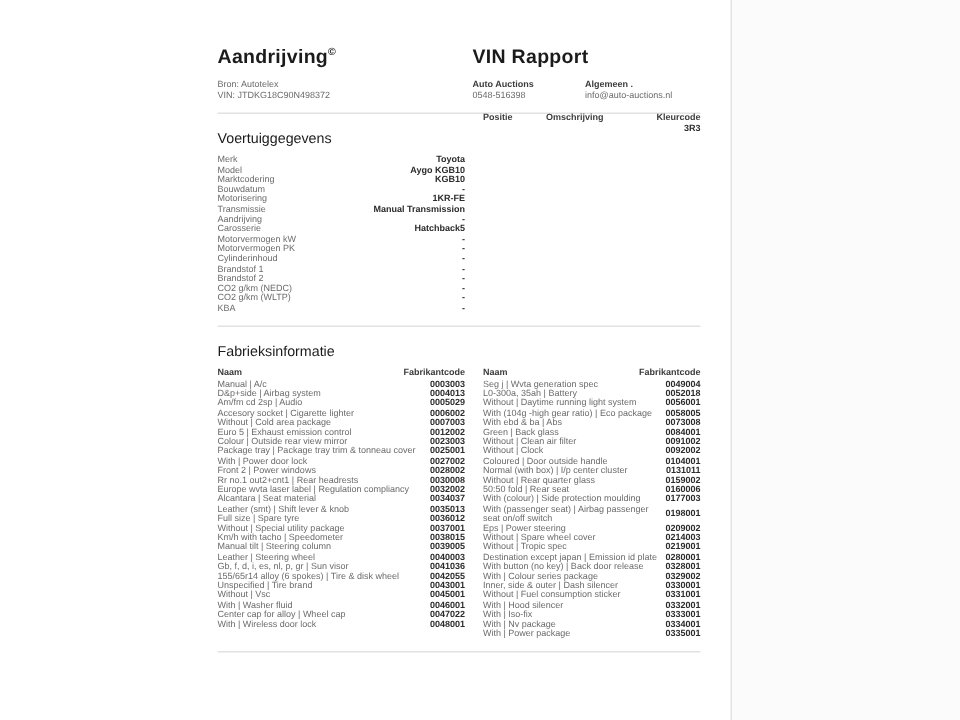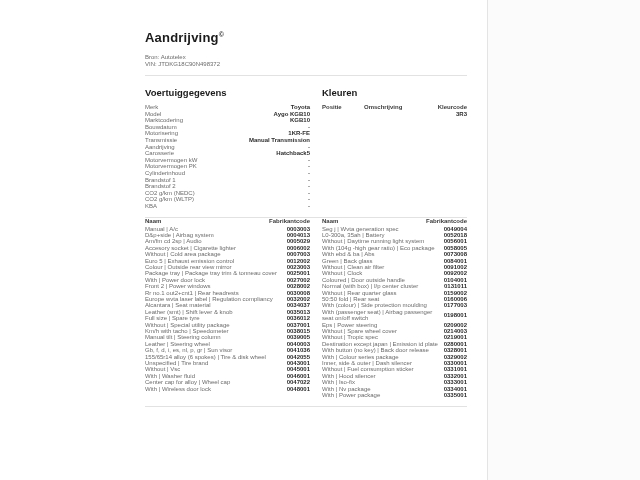--- a/index.html
+++ b/index.html
@@ -20,21 +20,21 @@
   .hdr-right { flex:1; }
   h1 { font-size:13px; font-weight:bold; color:#1b1b1b; margin:0 0 9px 0; letter-spacing:.2px; }
   h1 sup { font-size:7px; }
   .meta { font-size:6px; color:#6b6b6b; line-height:7px; }
   .meta .b { font-weight:bold; color:#3c3c3c; }
   .meta-cols { display:flex; }
   .meta-cols > div:first-child { width:75px; }
 
   hr { border:none; border-top:1px solid #e2e2e2; margin:7px 0 0 0; }
 
-  h2 { font-size:9.5px; font-weight:bold; color:#1b1b1b; margin:11px 0 6px 0; }
+  h2 { font-size:9.5px; font-weight:normal; color:#1b1b1b; margin:11px 0 6px 0; }
 
   
   .two-col { display:flex; align-items:flex-start; }
   .col-a { width:165px; margin-right:12px; }
   .col-b { flex:1; }
 
   
   .vrow { display:flex; justify-content:space-between; font-size:6px; line-height:6.6px; color:#6b6b6b; }
   .vrow .val { font-weight:bold; color:#2c2c2c; text-align:right; white-space:nowrap; margin-left:4px; }
 
@@ -63,20 +63,33 @@
   <div class="report">
 
     <div class="hdr">
       <div class="hdr-left">
         <h1><span>Aandrijving</span><sup>©</sup></h1>
         <div class="meta">
           <div>Bron: Autotelex</div>
           <div>VIN: JTDKG18C90N498372</div>
         </div>
       </div>
+      <div class="hdr-right">
+        <h1>VIN Rapport</h1>
+        <div class="meta meta-cols">
+          <div>
+            <div class="b">Auto Auctions</div>
+            <div>0548-516398</div>
+          </div>
+          <div>
+            <div class="b">Algemeen .</div>
+            <div>info@auto-auctions.nl</div>
+          </div>
+        </div>
+      </div>
     </div>
 
     <hr>
 
     <div class="two-col">
       <div class="col-a">
         <h2>Voertuiggegevens</h2>
         <div>
 
             <div class="vrow">
@@ -154,39 +167,39 @@
               <span class="val">-</span>
             </div>
 
             <div class="vrow">
               <span class="lbl">KBA</span>
               <span class="val">-</span>
             </div>
           </div>
       </div>
       <div class="col-b">
-        <h2>Kleuren</h2>
         <div class="krow khead">
           <span>Positie</span>
           <span>Omschrijving</span>
           <span class="r">Kleurcode</span>
         </div>
         <div>
 
             <div class="krow">
               <span></span>
               <span></span>
               <span class="r b">3R3</span>
             </div>
           </div>
       </div>
     </div>
 
     <hr>
 
+    <h2>Fabrieksinformatie</h2>
     <div class="two-col">
       <div class="col-a">
         <div class="fhead">
           <span>Naam</span>
           <span>Fabrikantcode</span>
         </div>
         <div>
 
             <div class="frow">
               <span class="nm">Manual | A/c</span>

